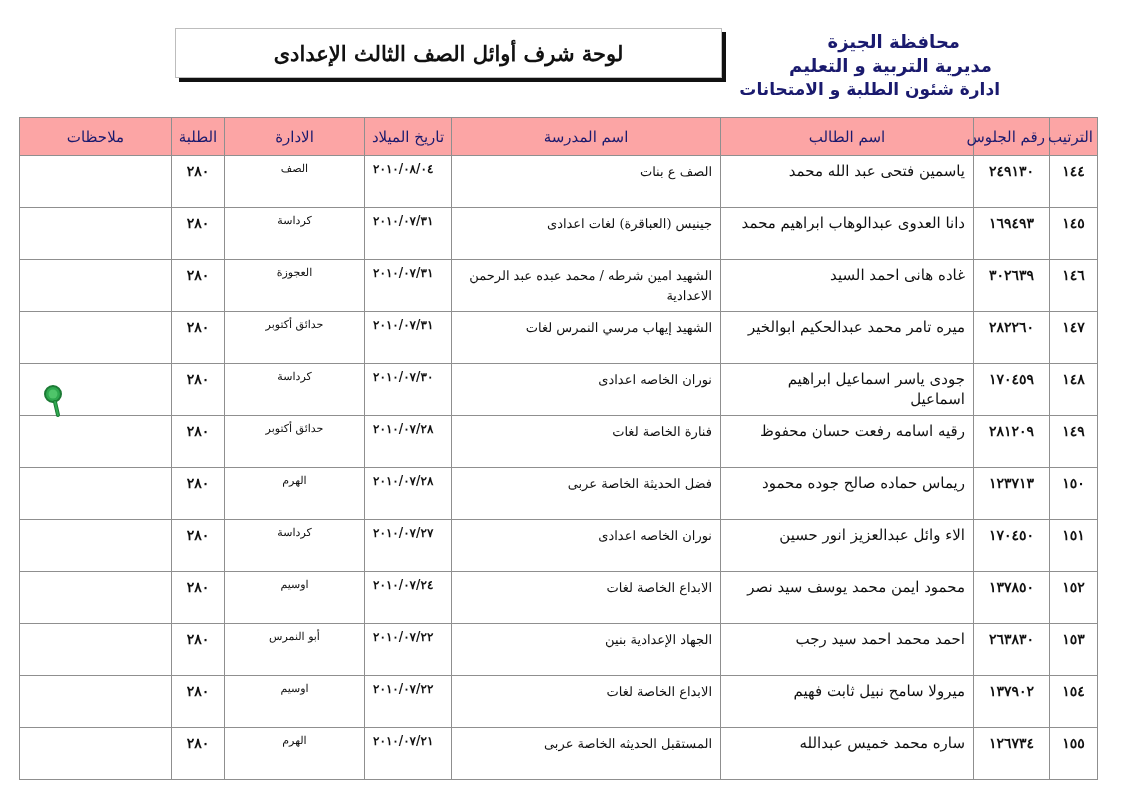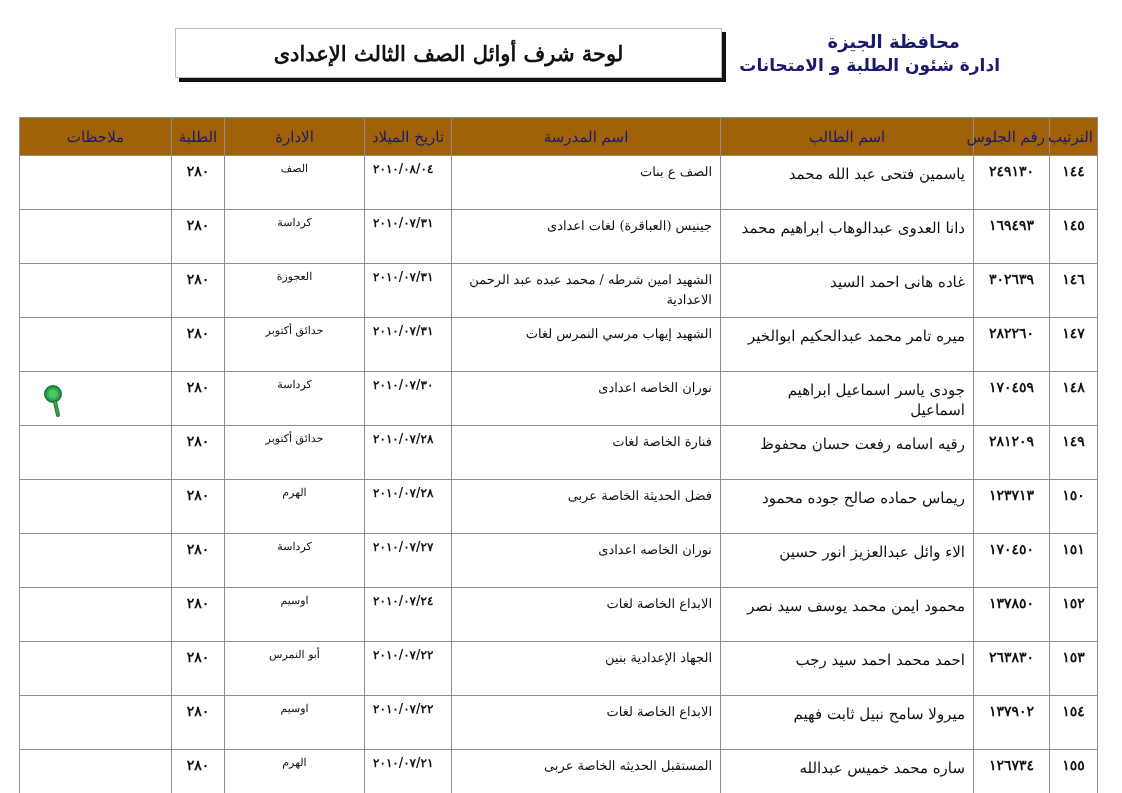--- a/index.html
+++ b/index.html
@@ -12,38 +12,39 @@
   .org-header .line2 { font-size:18px; line-height:24px; padding-right:8px; white-space:nowrap; }
   .org-header .line3 { font-size:17px; line-height:23px; white-space:nowrap; }
 
   .title-box { position:absolute; left:175px; top:28px; width:545px; height:48px;
                border:1px solid #bdbdbd; background:#fff;
                box-shadow:4px 4px 0 #111; display:flex; align-items:center; justify-content:center; }
   .title-box span { font-size:21px; font-weight:bold; direction:rtl; }
 
   table.honor { position:absolute; left:19px; top:117px; width:1078px; border-collapse:collapse;
                 direction:rtl; table-layout:fixed; }
-  table.honor th { background:#a16207; color:#1a1a6e; font-weight:normal; font-size:15px;
+  table.honor th { background:#fca5a5; color:#1a1a6e; font-weight:normal; font-size:15px;
                    height:37px; border:1px solid #8f8f8f; padding:0 4px; white-space:nowrap; }
   table.honor td { height:45px; border:1px solid #8f8f8f; padding:0 8px; vertical-align:top;
                    font-size:14px; line-height:20px; padding-top:5px; overflow:hidden; }
   table.honor td.c-rank, table.honor td.c-seat, table.honor td.c-total { text-align:center; font-weight:bold; font-size:14px; }
-  table.honor td.c-name { text-align:right; font-size:15px; padding-top:8px; }
+  table.honor td.c-name { text-align:right; font-size:15px; }
   table.honor td.c-school { text-align:right; font-size:13px; padding-top:6px; }
   table.honor td.c-date { text-align:left; font-size:12px; direction:ltr; padding-top:3px;font-weight:bold; }
   table.honor td.c-admin { text-align:center; font-size:11px; padding-top:3px; }
   table.honor td.c-notes { }
 
   .watermark-pin { position:absolute; left:43px; top:384px; width:22px; height:34px; }
 </style>
 </head>
 <body>
 
 <div class="org-header">
   <div class="line1">محافظة الجيزة</div>
+  <div class="line2">مديرية التربية و التعليم</div>
   <div class="line3">ادارة شئون الطلبة و الامتحانات</div>
 </div>
 
 <div class="title-box">
   <span>لوحة شرف أوائل الصف الثالث الإعدادى</span>
 </div>
 
 <table class="honor">
   <colgroup>
     <col style="width:48px">

